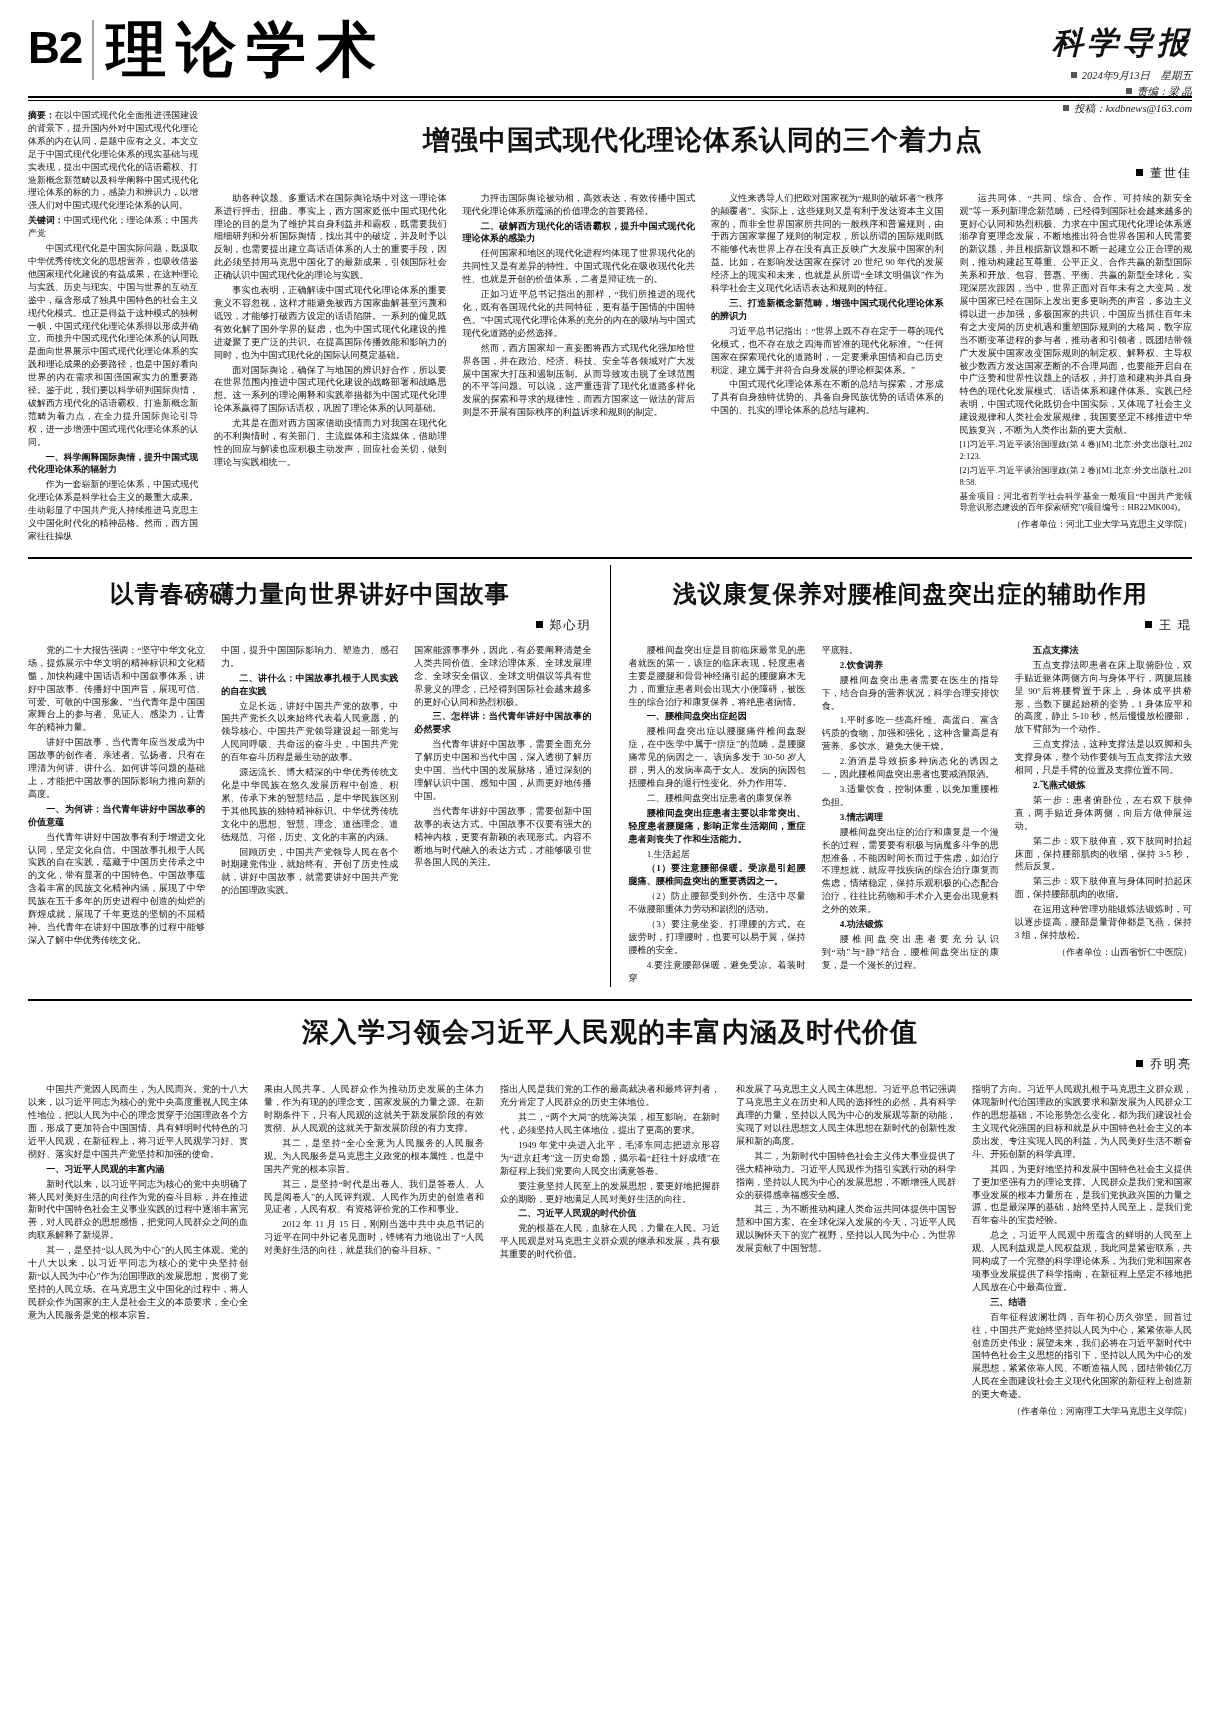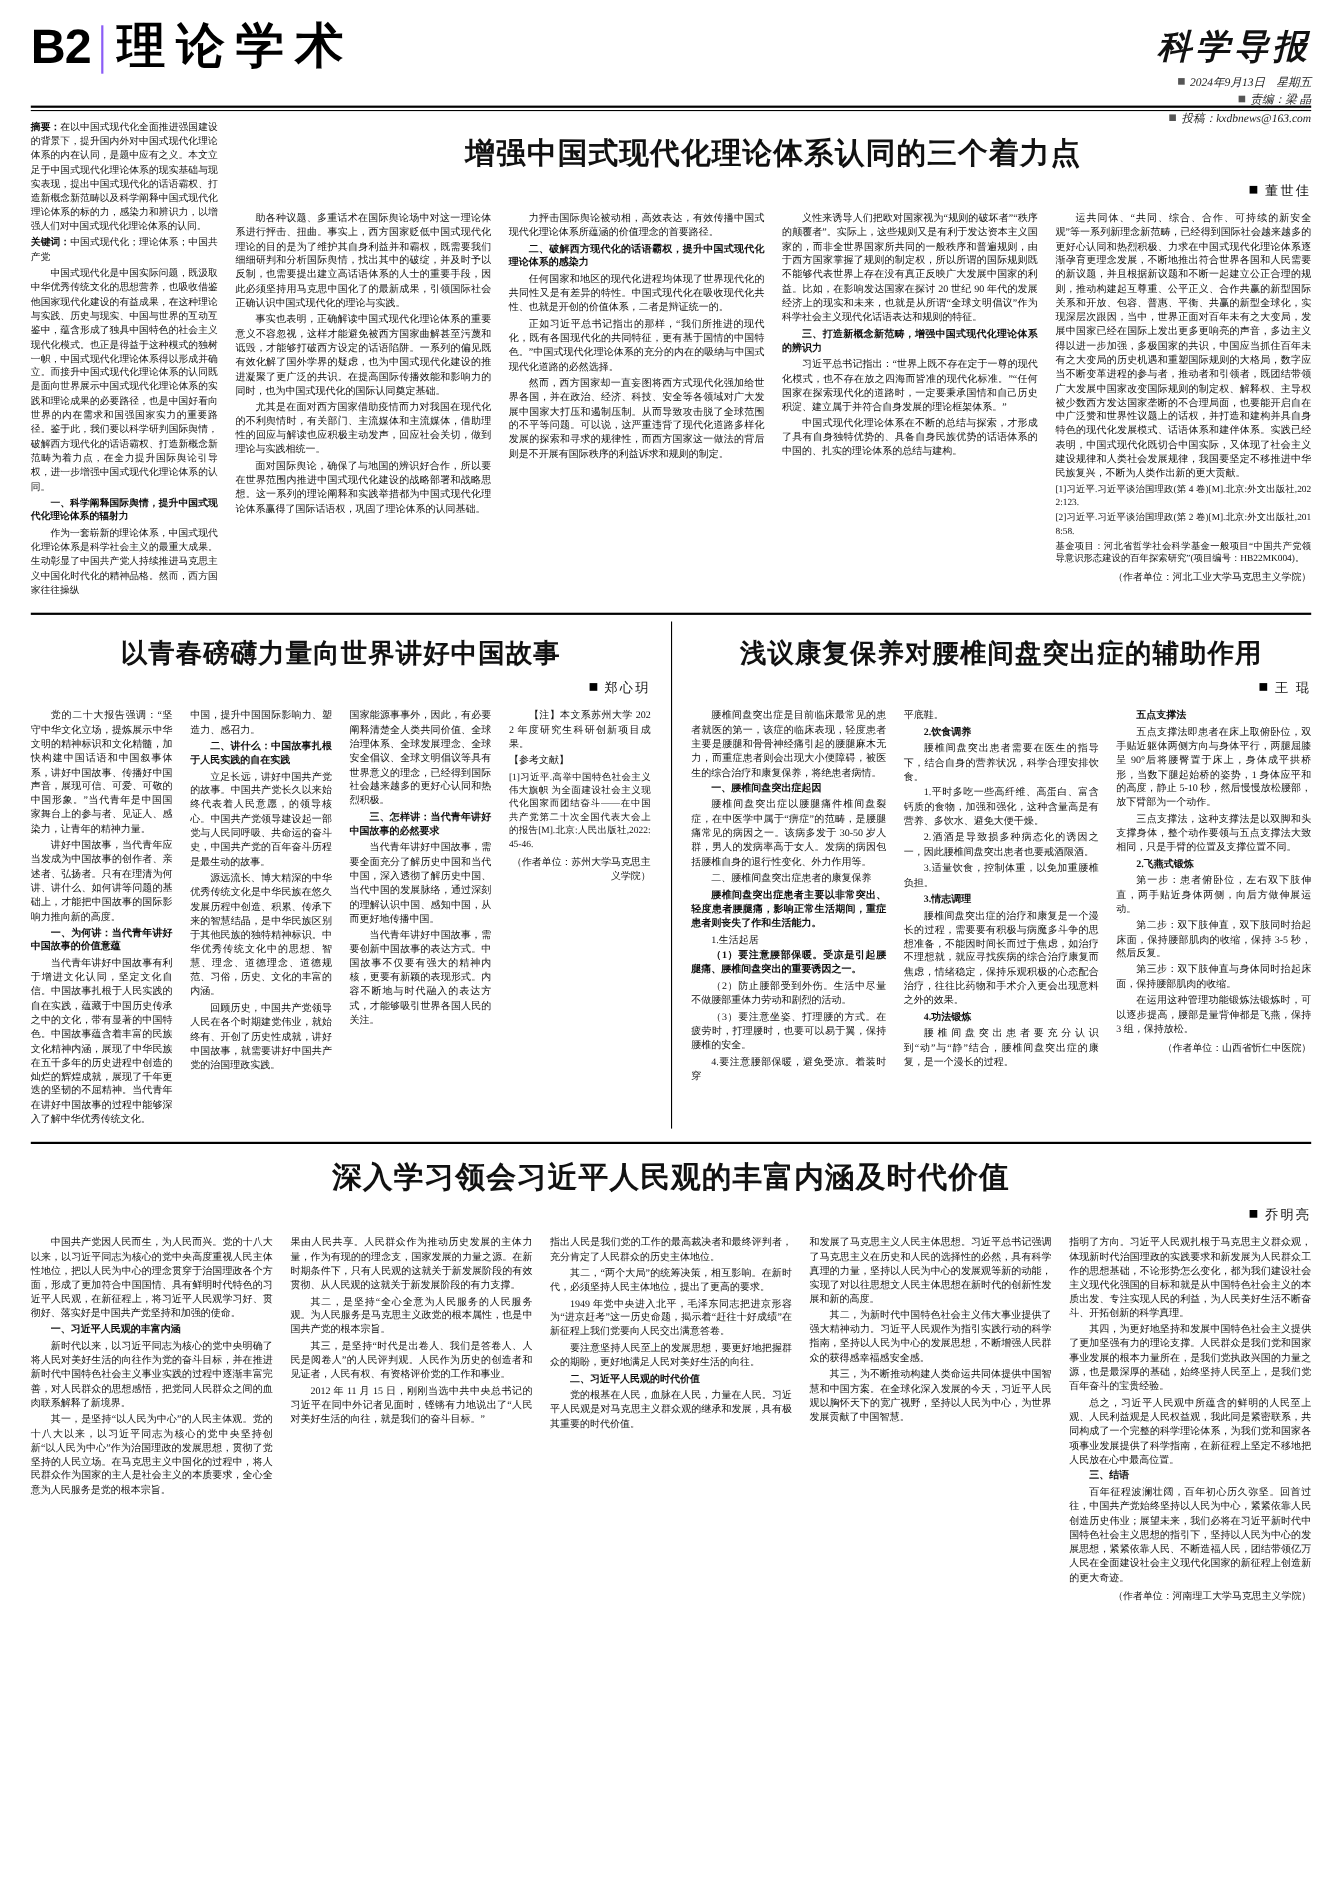--- a/index.html
+++ b/index.html
@@ -14,23 +14,23 @@
   .inner{position:absolute;left:28px;top:18px;width:1164px;}
 
   
   .masthead{display:flex;align-items:flex-start;justify-content:space-between;height:76px;}
   .mast-left{display:flex;align-items:center;}
   .pagenum{
     font-family:"Liberation Sans","DejaVu Sans",sans-serif;
     font-size:44px;font-weight:bold;letter-spacing:-1px;padding-right:10px;color:#000;
   }
   .mast-title{
-    border-left:2px solid #8b5cf6;padding-left:12px;
-    font-size:44px;font-weight:bold;letter-spacing:10px;
-    font-family:Liberation Mono, monospace;
+    border-left:2px solid #a3a3a3;padding-left:12px;
+    font-size:60px;font-weight:bold;letter-spacing:10px;
+    font-family:Liberation Sans, sans-serif;
     color:#000;line-height:1;
     position:relative;top:2px;
   }
   .mast-right{text-align:right;padding-top:4px;font-style:italic;}
   .paper-name{
     font-size:31px;font-weight:bold;letter-spacing:4px;
     font-family:"DejaVu Serif",serif;margin-bottom:4px;
   }
   .mast-meta{font-size:10.5px;line-height:1.55;color:#222;}
   .mast-meta div{white-space:nowrap;}
@@ -103,22 +103,22 @@
         <p class="sub">一、科学阐释国际舆情，提升中国式现代化理论体系的辐射力</p>
         <p>作为一套崭新的理论体系，中国式现代化理论体系是科学社会主义的最重大成果。生动彰显了中国共产党人持续推进马克思主义中国化时代化的精神品格。然而，西方国家往往操纵</p>
       </div>
       <div style="flex:1;min-width:0;">
         <div class="art-title">增强中国式现代化理论体系认同的三个着力点</div>
         <div class="byline"><span class="bsq"></span><span>董世佳</span></div>
         <div class="cols">
           <div class="col">
             <p>助各种议题、多重话术在国际舆论场中对这一理论体系进行抨击、扭曲。事实上，西方国家贬低中国式现代化理论的目的是为了维护其自身利益并和霸权，既需要我们细细研判和分析国际舆情，找出其中的破绽，并及时予以反制，也需要提出建立高话语体系的人士的重要手段，因此必须坚持用马克思中国化了的最新成果，引领国际社会正确认识中国式现代化的理论与实践。</p>
             <p>事实也表明，正确解读中国式现代化理论体系的重要意义不容忽视，这样才能避免被西方国家曲解甚至污蔑和诋毁，才能够打破西方设定的话语陷阱。一系列的偏见既有效化解了国外学界的疑虑，也为中国式现代化建设的推进凝聚了更广泛的共识。在提高国际传播效能和影响力的同时，也为中国式现代化的国际认同奠定基础。</p>
+            <p>面对国际舆论，确保了与地国的辨识好合作，所以要在世界范围内推进中国式现代化建设的战略部署和战略思想。这一系列的理论阐释和实践举措都为中国式现代化理论体系赢得了国际话语权，巩固了理论体系的认同基础。</p>
             <p>尤其是在面对西方国家借助疫情而力对我国在现代化的不利舆情时，有关部门、主流媒体和主流媒体，借助理性的回应与解读也应积极主动发声，回应社会关切，做到理论与实践相统一。</p>
-            <p>面对国际舆论，确保了与地国的辨识好合作，所以要在世界范围内推进中国式现代化建设的战略部署和战略思想。这一系列的理论阐释和实践举措都为中国式现代化理论体系赢得了国际话语权，巩固了理论体系的认同基础。</p>
           </div>
           <div class="col">
             <p>力抨击国际舆论被动相，高效表达，有效传播中国式现代化理论体系所蕴涵的价值理念的首要路径。</p>
             <p class="sub">二、破解西方现代化的话语霸权，提升中国式现代化理论体系的感染力</p>
             <p>任何国家和地区的现代化进程均体现了世界现代化的共同性又是有差异的特性。中国式现代化在吸收现代化共性、也就是开创的价值体系，二者是辩证统一的。</p>
             <p>正如习近平总书记指出的那样，“我们所推进的现代化，既有各国现代化的共同特征，更有基于国情的中国特色。”中国式现代化理论体系的充分的内在的吸纳与中国式现代化道路的必然选择。</p>
             <p>然而，西方国家却一直妄图将西方式现代化强加给世界各国，并在政治、经济、科技、安全等各领域对广大发展中国家大打压和遏制压制。从而导致攻击脱了全球范围的不平等问题。可以说，这严重违背了现代化道路多样化发展的探索和寻求的规律性，而西方国家这一做法的背后则是不开展有国际秩序的利益诉求和规则的制定。</p>
           </div>
           <div class="col">
             <p>义性来诱导人们把欧对国家视为“规则的破坏者”“秩序的颠覆者”。实际上，这些规则又是有利于发达资本主义国家的，而非全世界国家所共同的一般秩序和普遍规则，由于西方国家掌握了规则的制定权，所以所谓的国际规则既不能够代表世界上存在没有真正反映广大发展中国家的利益。比如，在影响发达国家在探讨 20 世纪 90 年代的发展经济上的现实和未来，也就是从所谓“全球文明倡议”作为科学社会主义现代化话语表达和规则的特征。</p>
@@ -159,26 +159,20 @@
           <p class="sub">二、讲什么：中国故事扎根于人民实践的自在实践</p>
           <p>立足长远，讲好中国共产党的故事。中国共产党长久以来始终代表着人民意愿，的领导核心。中国共产党领导建设起一部党与人民同呼吸、共命运的奋斗史，中国共产党的百年奋斗历程是最生动的故事。</p>
           <p>源远流长、博大精深的中华优秀传统文化是中华民族在悠久发展历程中创造、积累、传承下来的智慧结晶，是中华民族区别于其他民族的独特精神标识。中华优秀传统文化中的思想、智慧、理念、道德理念、道德规范、习俗，历史、文化的丰富的内涵。</p>
           <p>回顾历史，中国共产党领导人民在各个时期建党伟业，就始终有、开创了历史性成就，讲好中国故事，就需要讲好中国共产党的治国理政实践。</p>
         </div>
         <div class="col">
           <p class="noind">国家能源事事外，因此，有必要阐释清楚全人类共同价值、全球治理体系、全球发展理念、全球安全倡议、全球文明倡议等具有世界意义的理念，已经得到国际社会越来越多的更好心认同和热烈积极。</p>
           <p class="sub">三、怎样讲：当代青年讲好中国故事的必然要求</p>
           <p>当代青年讲好中国故事，需要全面充分了解历史中国和当代中国，深入透彻了解历史中国、当代中国的发展脉络，通过深刻的理解认识中国、感知中国，从而更好地传播中国。</p>
           <p>当代青年讲好中国故事，需要创新中国故事的表达方式。中国故事不仅要有强大的精神内核，更要有新颖的表现形式。内容不断地与时代融入的表达方式，才能够吸引世界各国人民的关注。</p>
-        </div>
-        <div class="col">
-          <p>【注】本文系苏州大学 2022 年度研究生科研创新项目成果。</p>
-          <p class="noind">【参考文献】</p>
-          <p class="noind small">[1]习近平.高举中国特色社会主义伟大旗帜 为全面建设社会主义现代化国家而团结奋斗——在中国共产党第二十次全国代表大会上的报告[M].北京:人民出版社,2022:45-46.</p>
-          <div class="sig">（作者单位：苏州大学马克思主义学院）</div>
         </div>
       </div>
     </div>
 
     <div class="vdiv"></div>
 
     <div class="half">
       <div class="art-title sm">浅议康复保养对腰椎间盘突出症的辅助作用</div>
       <div class="byline"><span class="bsq"></span><span>王 琨</span></div>
       <div class="cols">

